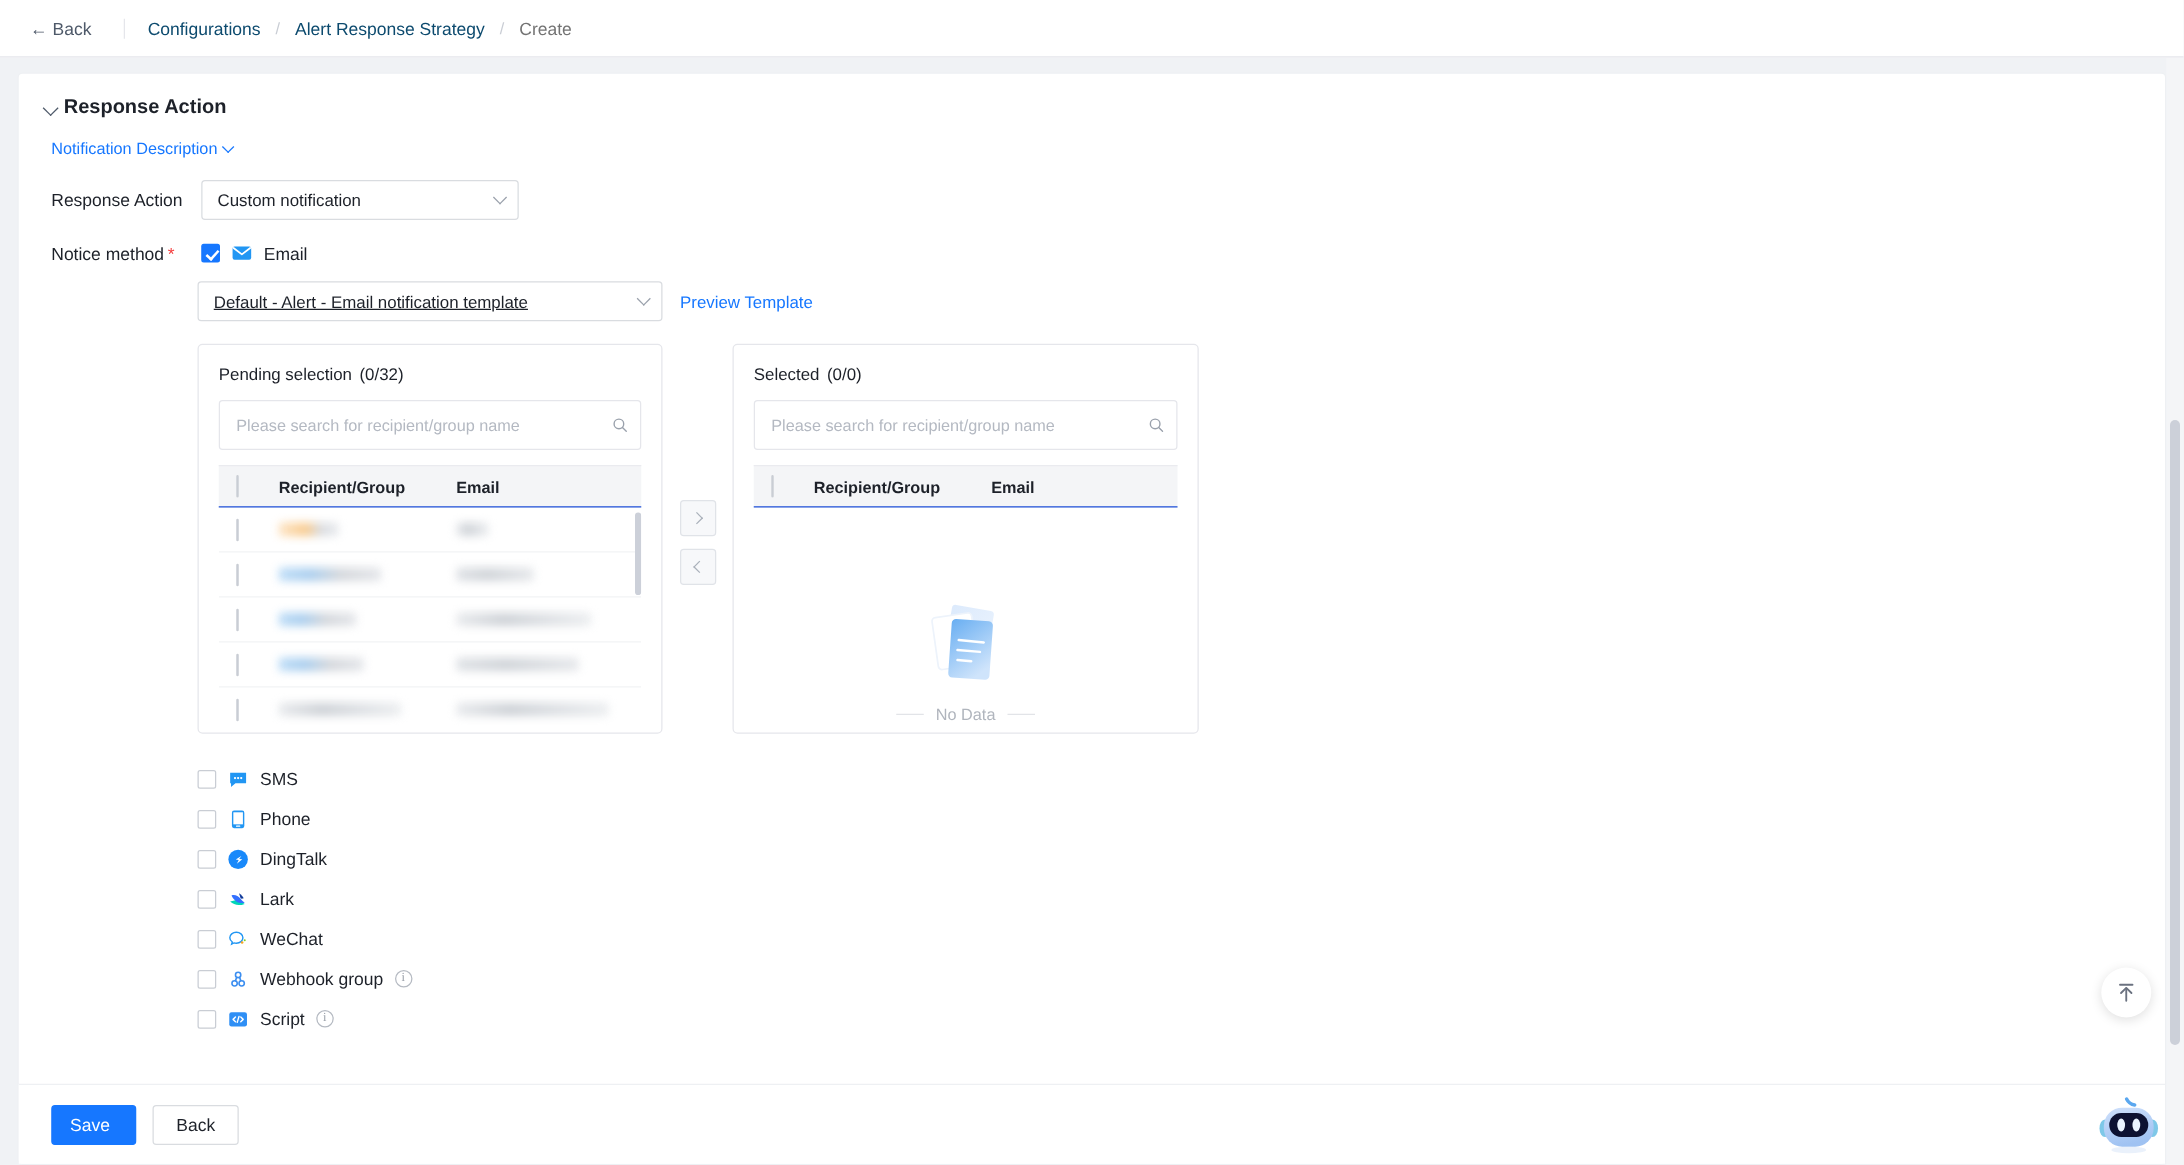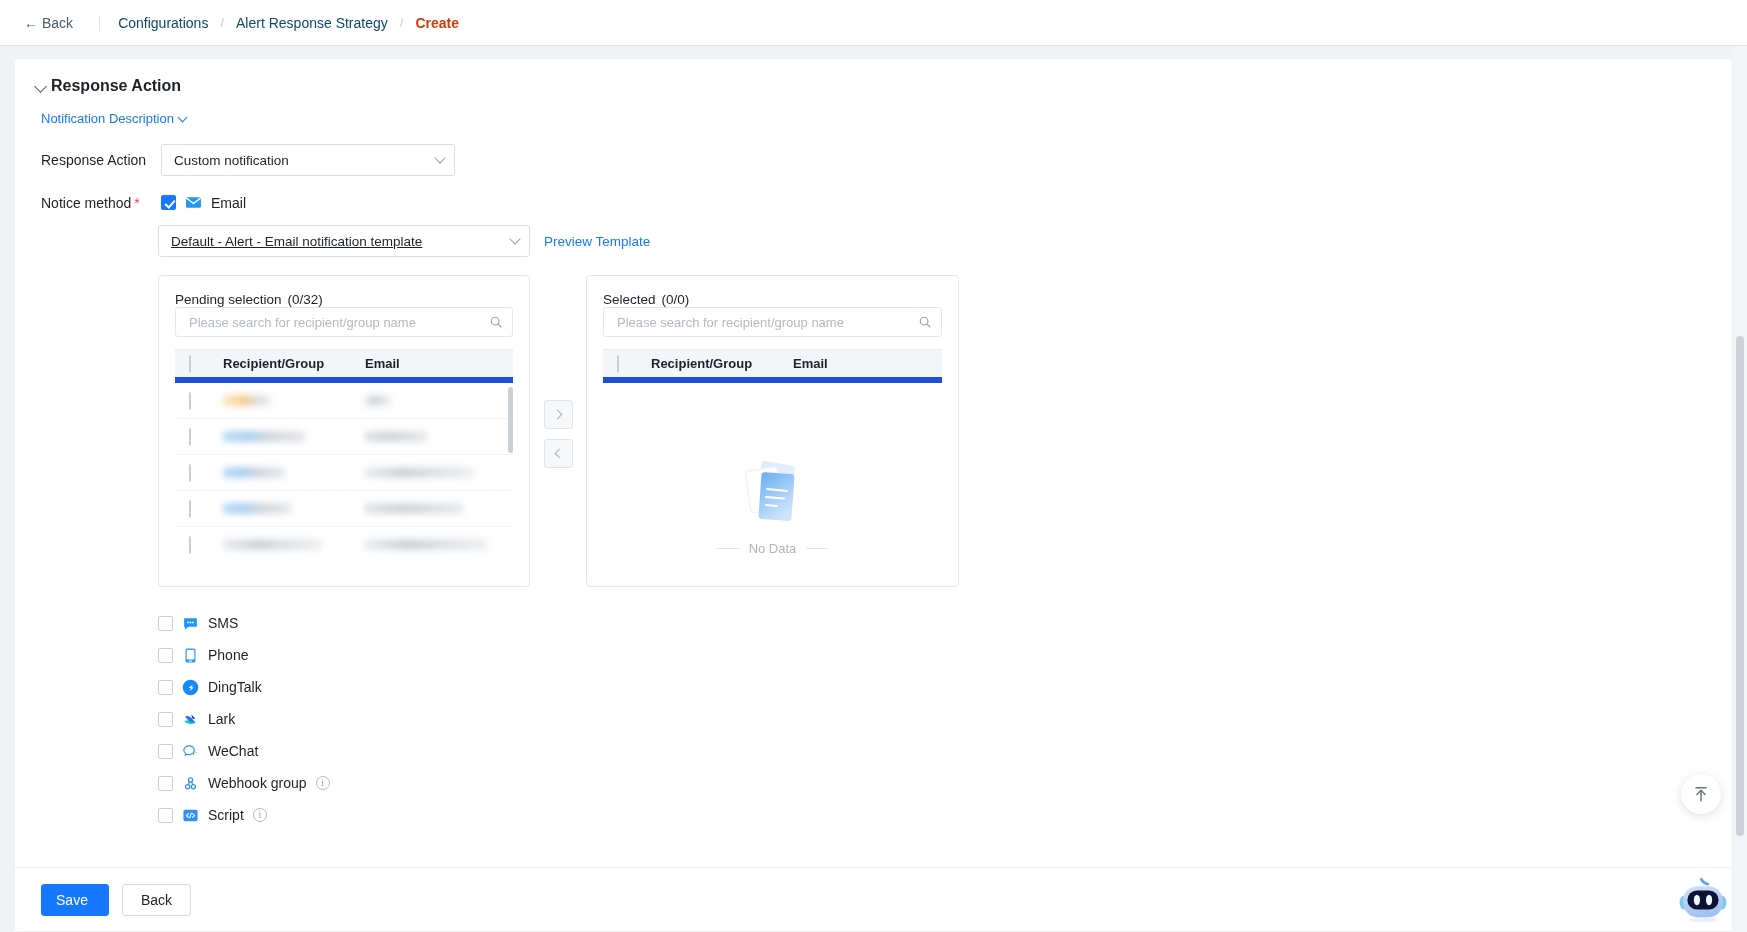--- a/index.html
+++ b/index.html
@@ -30,21 +30,21 @@
     padding: 0 10px;
   }
   .back-arrow { font-size: 14px; line-height: 1; color: #4e5969; }
   .bc-divider {
     width: 1px; height: 16px; background: #e5e6eb; margin: 0 16px;
   }
   .crumbs { display: flex; align-items: center; gap: 0; }
   .crumb {
     color: #0c4a6e; font-size: 14px; cursor: pointer; padding: 0 2px;
   }
-  .crumb.current { color: #c2410c; font-weight: bold; cursor: default; }
+  .crumb.current { color: #737373; font-weight: normal; cursor: default; }
   .crumb-sep { color: #c9cdd4; margin: 0 10px; font-size: 13px; }
 
   
   .page {
     position: absolute;
     top: 46px; left: 0; right: 0; bottom: 0;
     overflow: hidden;
   }
   .card {
     position: absolute;
@@ -94,21 +94,21 @@
     display: flex; align-items: center;
     margin-top: 18px; padding-left: 26px;
   }
   .form-label {
     width: 120px; flex: none;
     font-size: 14px; color: #1d2129;
   }
   .req-star { color: #f53f3f; margin-left: 3px; }
 
   .select {
-    width: 294px; height: 32px;
+    width: 254px; height: 32px;
     border: 1px solid #d9dce0; border-radius: 3px;
     background: #fff;
     display: flex; align-items: center;
     padding: 0 10px 0 12px;
     font-size: 13.5px; color: #1d2129;
     cursor: pointer; position: relative;
   }
   .select .val { flex: 1; }
   .sel-caret {
     width: 8px; height: 8px;
@@ -164,42 +164,42 @@
   }
   .panel-left  { width: 372px; height: 312px; }
   .panel-right { width: 373px; height: 312px; }
   .panel-title {
     font-size: 13.5px; color: #1d2129;
     padding: 16px 0 0 16px;
   }
   .panel-title .count { margin-left: 6px; }
 
   .search-box {
-    margin: 0 16px 0 16px;
-    height: 30px;
+    margin: 13px 16px 0 16px;
+    height: 40px;
     border: 1px solid #e5e6eb; border-radius: 3px;
     display: flex; align-items: center;
     padding: 0 9px 0 11px;
     background: #fff;
   }
   .search-box input {
     flex: 1; border: none; outline: none;
     font-family: inherit; font-size: 13px;
     color: #1d2129; background: transparent;
   }
   .search-box input::placeholder { color: #b4b9c2; }
   .mag { width: 14px; height: 14px; flex: none; }
 
   .tbl { margin: 12px 16px 0 16px; }
   .tbl-head {
     display: flex; align-items: center;
     height: 34px;
     background: #f4f5f7;
     border-top: 1px solid #eaebef;
-    border-bottom: 6px solid #1d4ed8;
+    border-bottom: 1px solid #1d4ed8;
     padding-left: 14px;
   }
   .th {
     font-size: 13px; font-weight: bold; color: #1d2129;
   }
   .th-cb { width: 34px; flex: none; }
   .th-name { width: 142px; flex: none; }
   .th-mail { flex: 1; }
 
   .tbl-body { position: relative; height: 178px; overflow: hidden; }

